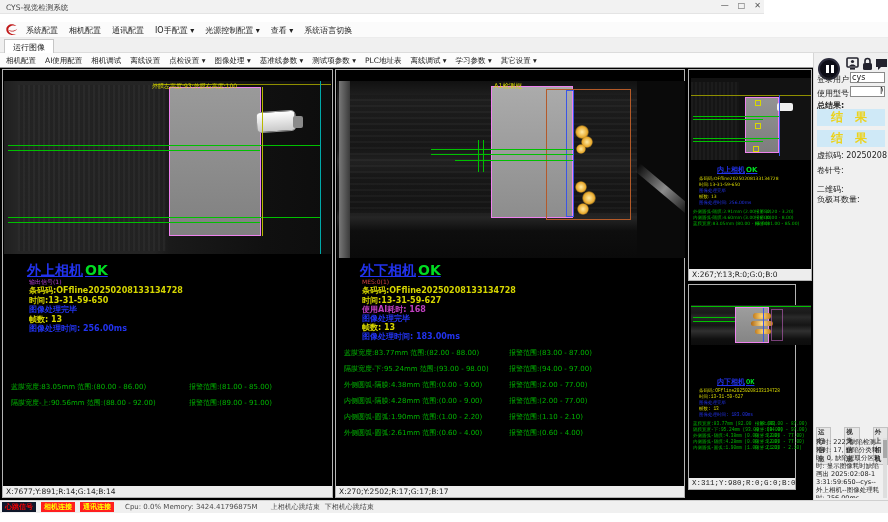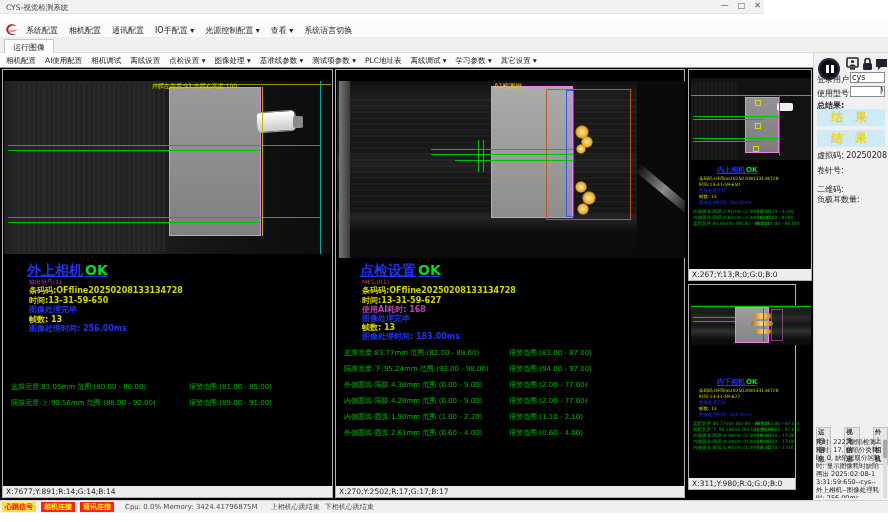--- a/index.html
+++ b/index.html
@@ -18,21 +18,21 @@
   .logo { position:absolute; left:5px; top:1px; width:14px; height:14px; }
   .tabrow { left:0; top:38px; width:888px; height:15px; background:#f0f0f0; border-bottom:1px solid #dcdcdc; }
   .tab { position:absolute; left:4px; top:1px; height:14px; padding:2px 8px 0; background:#fff;
          border:1px solid #c6c6c6; border-bottom:none; font-size:8px; color:#222; }
   .toolbar { left:0; top:53px; width:888px; height:15px; background:#fcfcfc; border-bottom:1px solid #9a9a9a; }
   .toolbar .items { position:absolute; left:6px; top:3px; display:flex; gap:9px; font-size:7.5px; color:#222; white-space:nowrap; }
   .main { left:0; top:68px; width:814px; height:432px; background:#000; }
   .statusbar { left:0; top:500px; width:888px; height:13px; background:#f0f0f0; border-top:1px solid #d0d0d0;
                display:flex; align-items:center; gap:5px; padding-left:2px; font-size:7px; }
   .badge { padding:0 3px; font-weight:bold; line-height:10px; }
-  .b1 { background:#fde047; color:#ff0000; }
+  .b1 { background:#0f172a; color:#ff0000; }
   .b2 { background:#ff1f1f; color:#ffff00; }
   .stext { color:#4a4a4a; }
 
   
   .panel { position:absolute; background:#000; border:1px solid #b4b4b4; }
   .coords { position:absolute; left:0; right:0; bottom:0; height:11px; background:#ededed;
             color:#222; font-size:7.5px; line-height:11px; padding-left:3px; white-space:nowrap; overflow:hidden; }
   .img { position:absolute; overflow:hidden; background:#141414; }
   .gl { position:absolute; height:1px; background:#00c000; }
   .gv { position:absolute; width:1px; background:#00c000; }
@@ -190,21 +190,21 @@
       <div class="glint" style="left:245px;top:110px;width:14px;height:14px;"></div>
       <div class="glint" style="left:240px;top:122px;width:12px;height:12px;"></div>
       <div class="gl" style="left:94px;top:68px;width:142px;"></div>
       <div class="gl" style="left:94px;top:73px;width:142px;"></div>
       <div class="gl" style="left:118px;top:79px;width:118px;"></div>
       <div class="gv" style="left:141px;top:59px;height:32px;"></div>
       <div class="gv" style="left:146px;top:59px;height:32px;"></div>
       <div class="abs" style="left:157px;top:1px;font-size:6.5px;color:#d8d800;white-space:nowrap;">A1检测框</div>
     </div>
     <div class="cam-title" style="left:24px;top:192px;">
-      <span>点检设置</span><span class="ok">OK</span>
+      <span>外下相机</span><span class="ok">OK</span>
     </div>
     <div class="sig red" style="left:26px;top:208px;">MES:0(1)</div>
     <div class="yline" style="left:26px;top:215px;">条码码:OFfline20250208133134728</div>
     <div class="yline" style="left:26px;top:225px;">时间:13-31-59-627</div>
     <div class="mline" style="left:26px;top:234px;">使用AI耗时: 168</div>
     <div class="bline" style="left:26px;top:243px;">图像处理完毕</div>
     <div class="yline" style="left:26px;top:252px;">帧数: 13</div>
     <div class="bline" style="left:26px;top:261px;">图像处理时间: 183.00ms</div>
     <div class="grow mid" style="top:278px;">
       <span class="m">蓝膜宽度:83.77mm 范围:(82.00 - 88.00)</span>
@@ -266,21 +266,21 @@
       <span class="m">内侧圆弧-隔膜:4.60mm (3.00 - 6.00)</span>
         <span class="a">报警:(0.00 - 8.00)</span>
     </div>
     <div class="mini-row" style="top:151px;">
       <span class="m">蓝膜宽度:83.05mm (80.00 - 86.00)</span>
         <span class="a">报警:(81.00 - 85.00)</span>
     </div>
     <div class="coords">X:267;Y:13;R:0;G:0;B:0</div>
   </div>
 
-  <div class="panel" style="left:688px;top:284px;width:108px;height:206px;">
+  <div class="panel" style="left:688px;top:284px;width:108px;height:206px;font-family:Liberation Mono, monospace;">
     <div class="img" style="left:2px;top:20px;width:120px;height:40px;
          background:linear-gradient(180deg,#222 0,#1a1a1a 8px,#2a2a2a 12px,#151515 20px,#303030 26px,#101010 34px,#0c0c0c 40px);">
       <div class="gl" style="left:0;top:1px;width:120px;"></div>
       <div class="abs" style="left:44px;top:2px;width:34px;height:36px;border:1px solid #ef82ef;
            background:linear-gradient(180deg,#9d9d9d,#858585);"></div>
       <div class="abs" style="left:62px;top:8px;width:18px;height:6px;border-radius:3px;background:radial-gradient(circle,#ffd878,#c07818);"></div>
       <div class="abs" style="left:60px;top:16px;width:22px;height:5px;border-radius:3px;background:radial-gradient(circle,#ffe090,#b06810);"></div>
       <div class="abs" style="left:64px;top:24px;width:16px;height:5px;border-radius:3px;background:radial-gradient(circle,#ffd878,#c07818);"></div>
       <div class="abs" style="left:72px;top:3px;width:1px;height:34px;background:#3a56e8;"></div>
       <div class="gl" style="left:2px;top:12px;width:42px;"></div>

